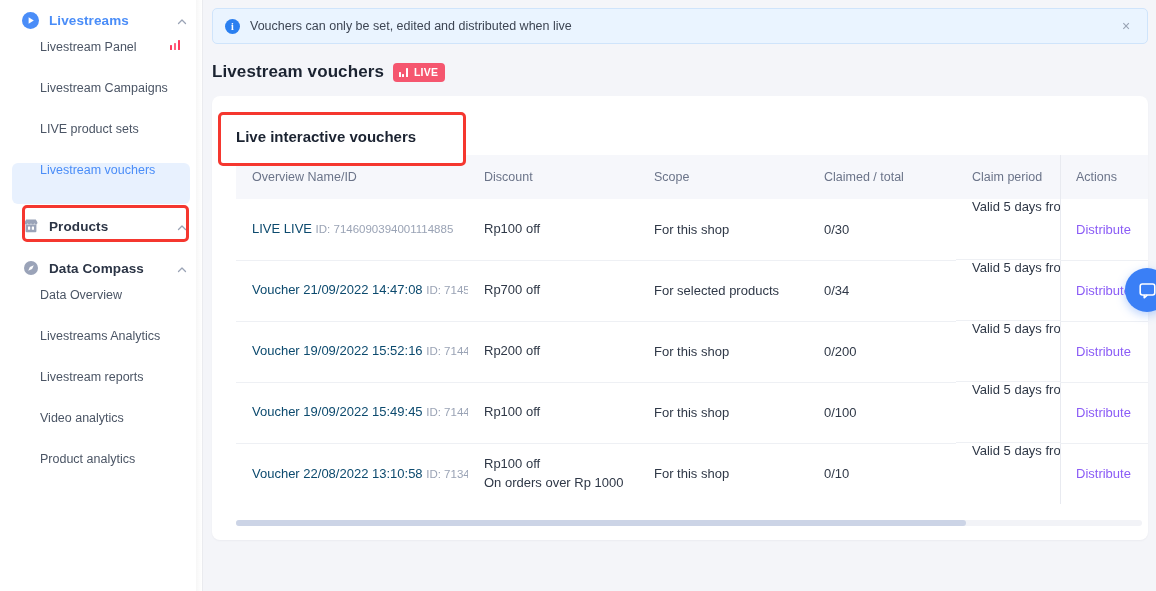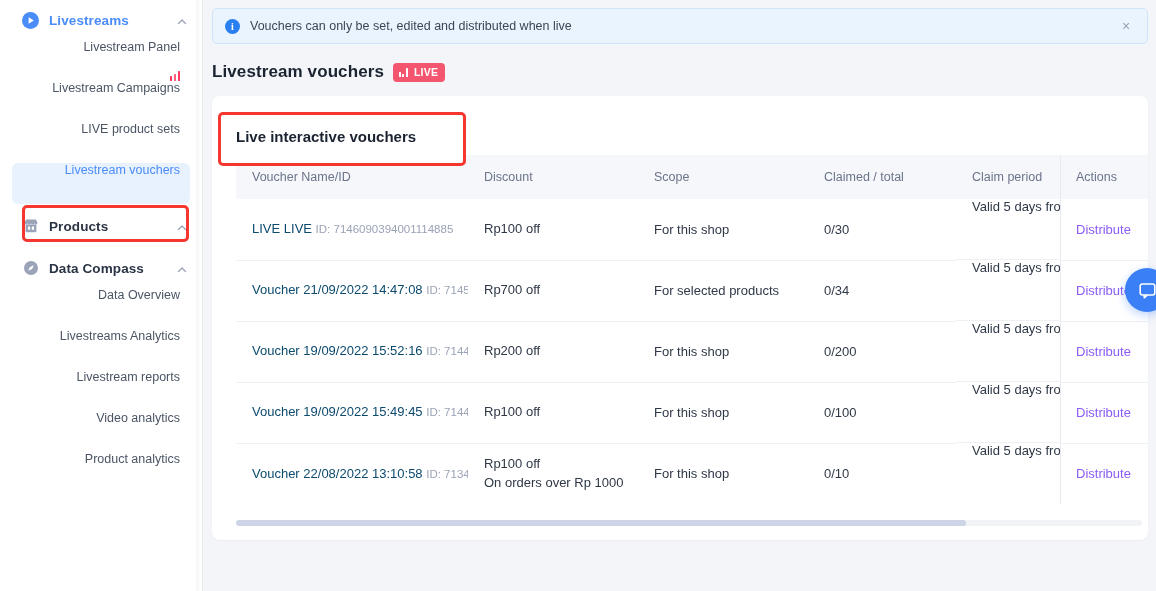--- a/index.html
+++ b/index.html
@@ -42,23 +42,23 @@
     font-size: 13.5px; font-weight: 700; letter-spacing: .1px;
     flex: 1 1 auto; white-space: nowrap;
   }
   .nav-head.active-group .nh-label { color: #4a8df8; }
   .nav-head .nh-label { color: #2b3445; }
   .chev {
     width: 12px; height: 12px; flex: 0 0 12px;
     color: #9aa3b5;
   }
   .nav-item {
-    display: flex; align-items: flex-end;
+    display: flex; align-items: flex-start;
     height: 41px; margin: 0 12px; padding: 0 10px 0 28px;
-    border-radius: 6px; cursor: pointer; position: relative; flex-direction: column;
+    border-radius: 6px; cursor: pointer; position: relative;
   }
   .nav-item .ni-label {
     font-size: 12.5px; color: #4b5565; flex: 1 1 auto; white-space: nowrap;
   }
   .nav-item.selected { background: #e8f1fe; }
   .nav-item.selected .ni-label { color: #4a8df8; }
   .mini-bars { display: inline-flex; align-items: flex-end; gap: 1.5px; height: 10px; }
   .mini-bars i { display: block; width: 2.5px; background: #ff3a5e; border-radius: .5px; }
   .mini-bars i:nth-child(1) { height: 5px; }
   .mini-bars i:nth-child(2) { height: 7.5px; opacity: .8; }
@@ -304,21 +304,21 @@
           <colgroup>
             <col style="width:232px">
               <col style="width:170px">
               <col style="width:170px">
             <col style="width:148px">
               <col style="width:104px">
               <col style="width:196px">
           </colgroup>
           <thead>
             <tr>
-              <th>Voucher Name/ID</th>
+              <th>Overview Name/ID</th>
               <th>Discount</th>
               <th>Scope</th>
               <th>Claimed / total</th>
               <th>Claim period</th>
               <th class="actions-col">Actions</th>
             </tr>
           </thead>
           <tbody>
             <tr>
               <td>

